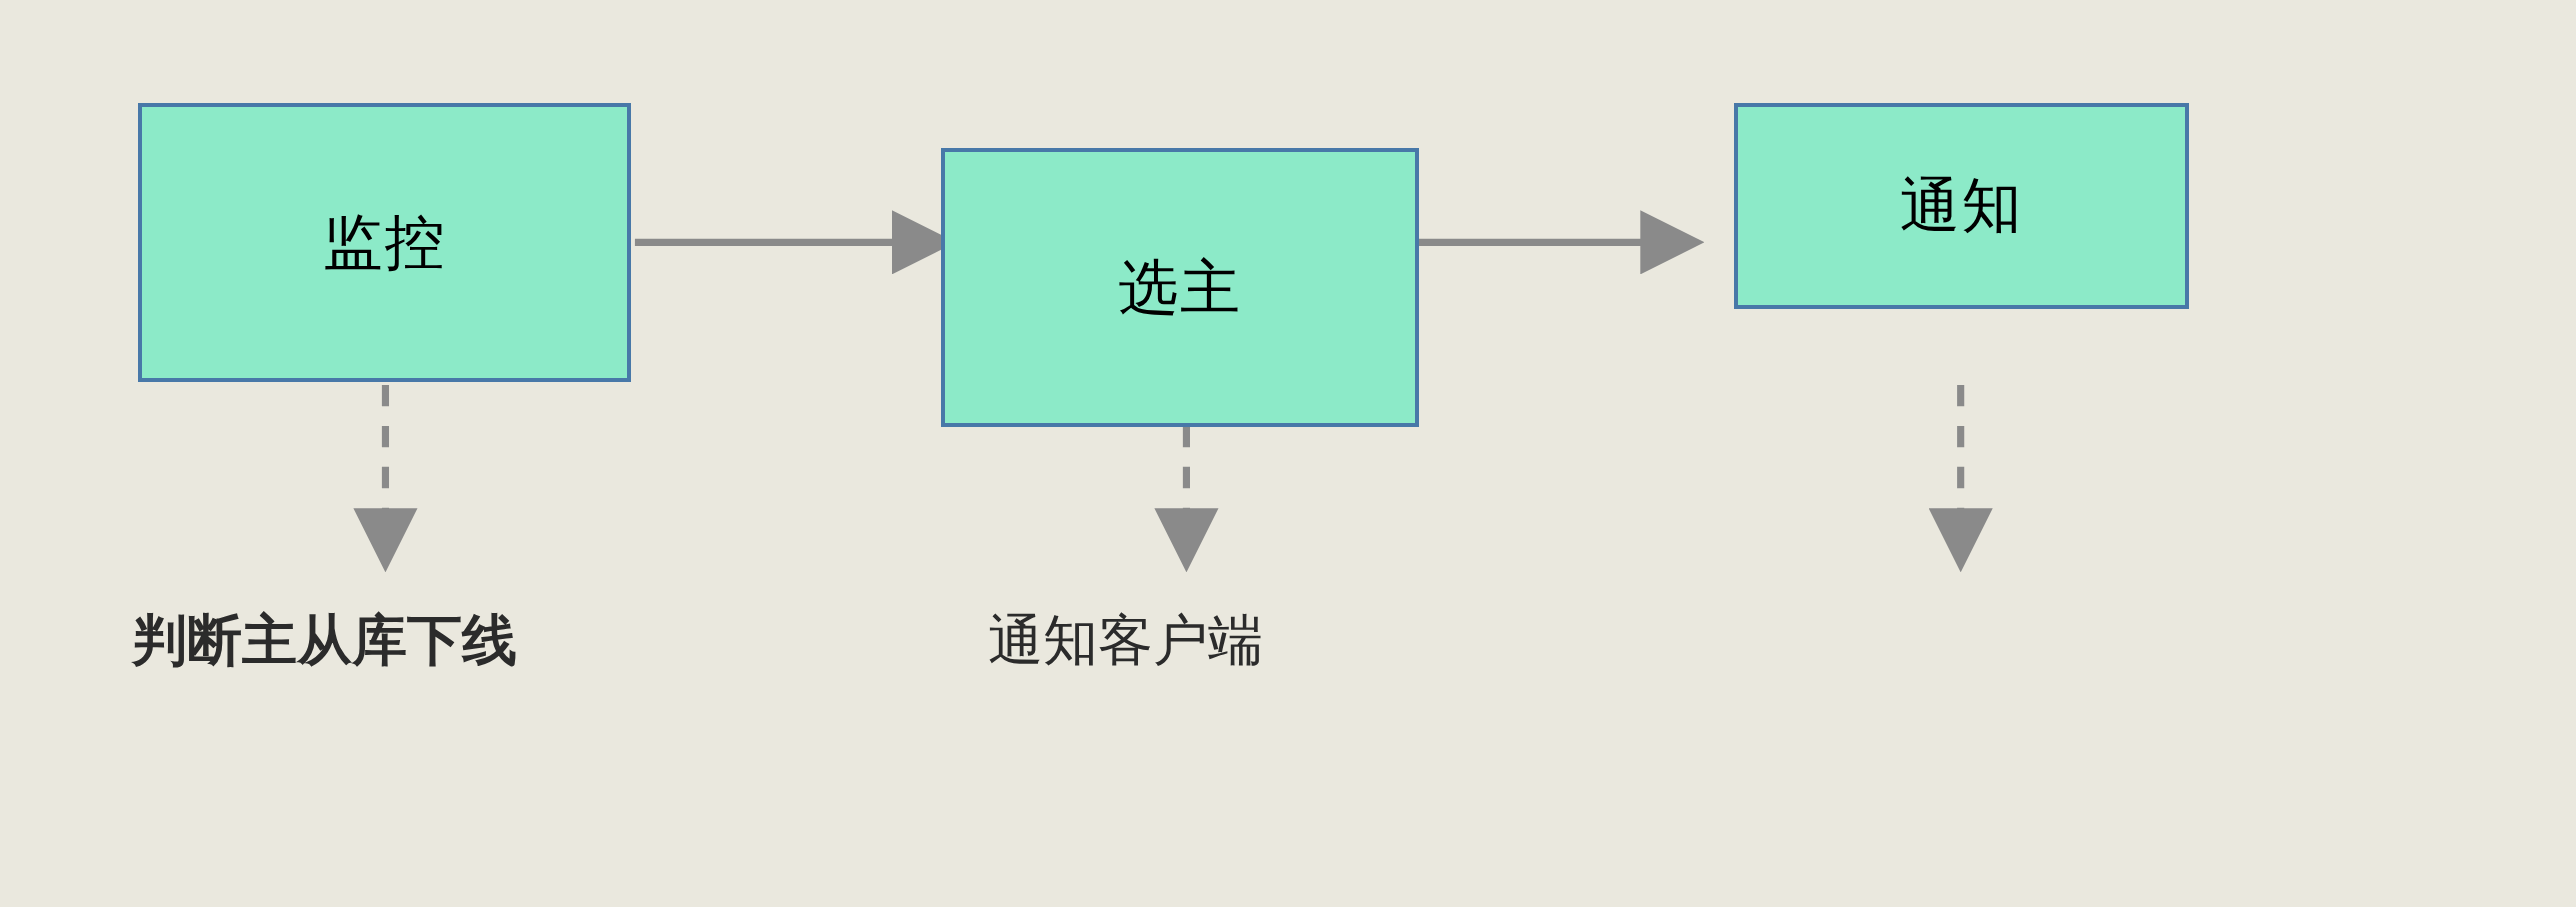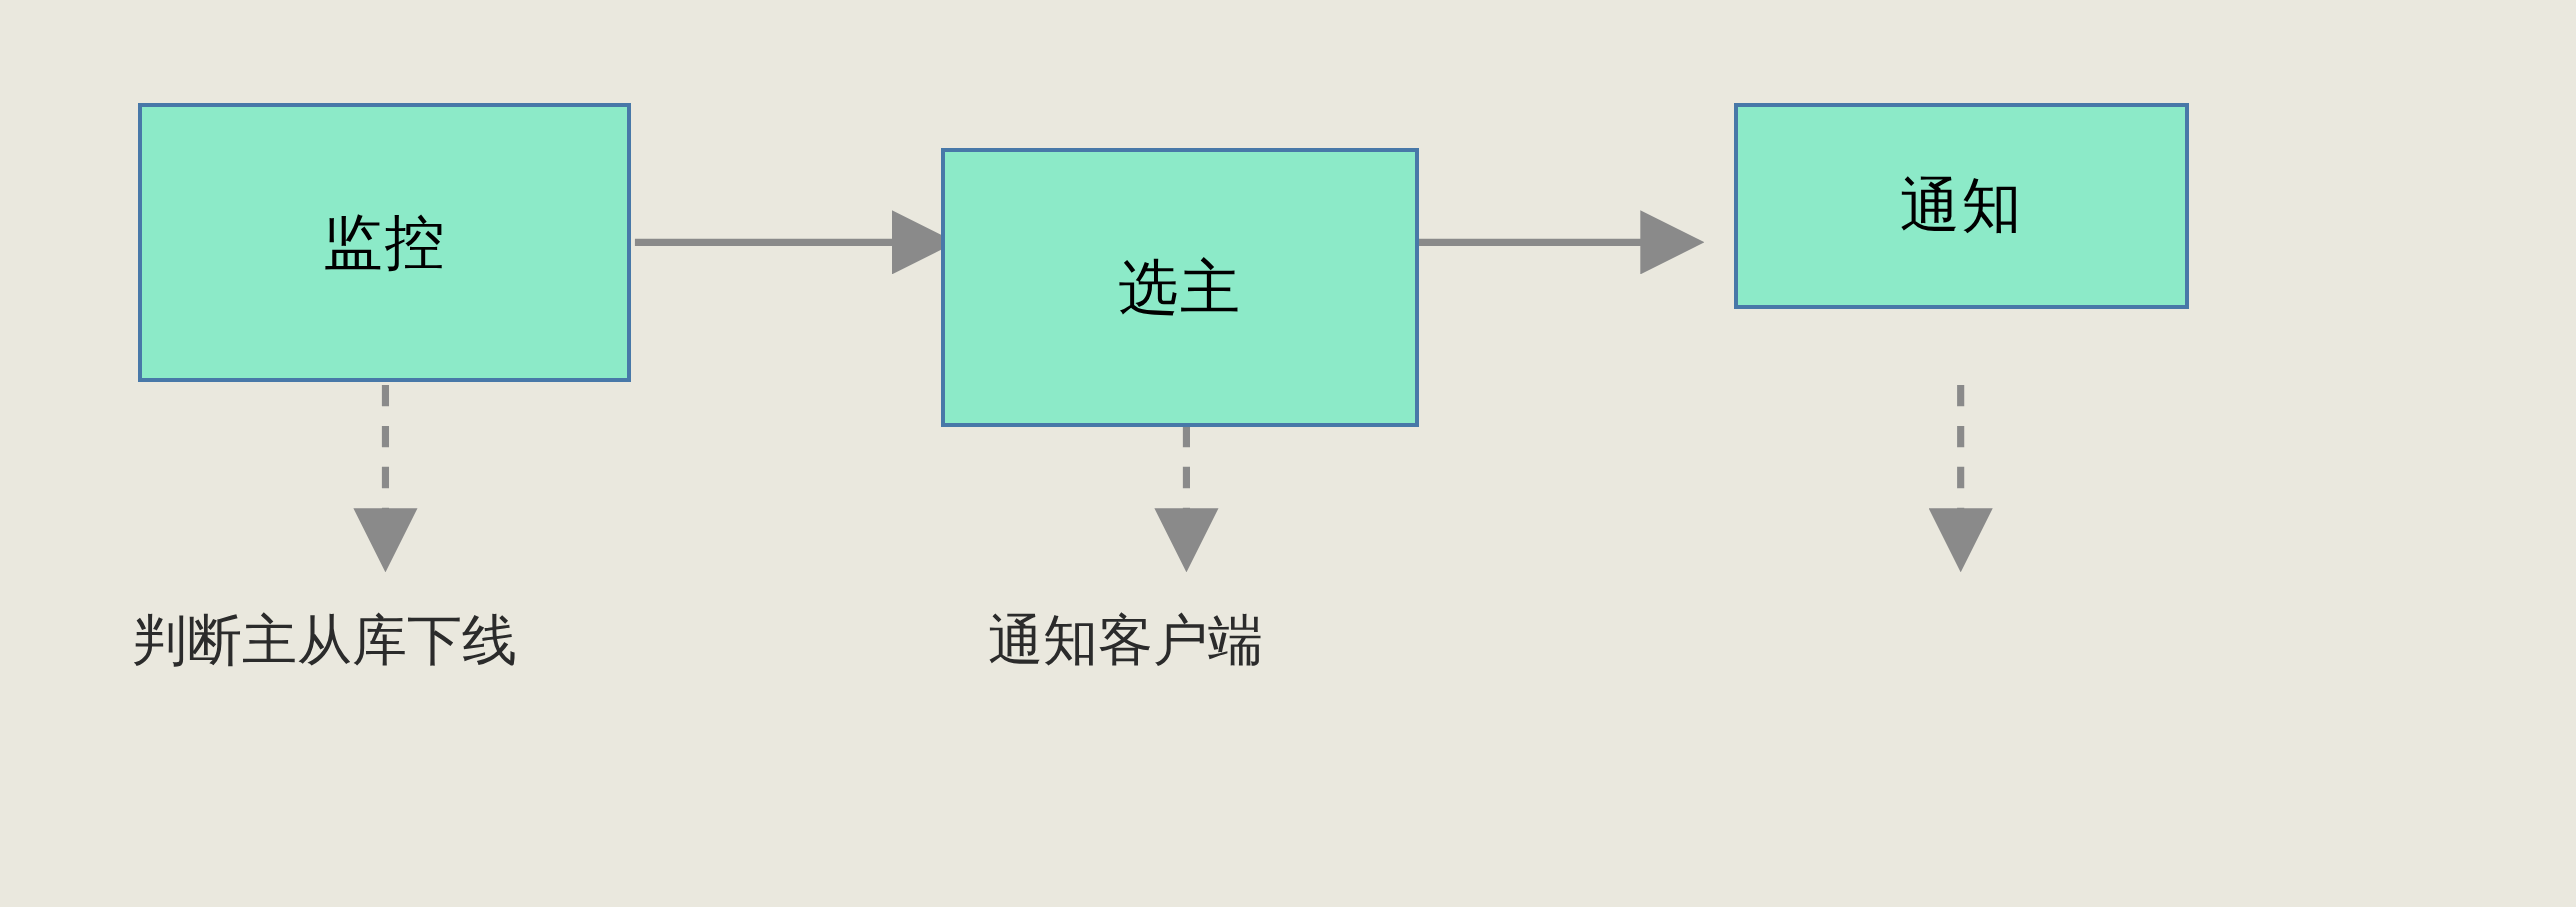--- a/index.html
+++ b/index.html
@@ -86,19 +86,19 @@
   </div>
 
   <div class="stage-box" style="left:941px; top:103px; width:478px; height:279px;margin-top:45px;">
     <span class="stage-label">选主</span>
   </div>
 
   <div class="stage-box" style="left:1734px; top:103px; width:455px; height:206px;">
     <span class="stage-label">通知</span>
   </div>
 
-  <div class="caption" style="left:132px; top:608px;">判断主从库下线</div>
+  <div class="caption" style="left:132px; top:608px;font-weight:bold;">判断主从库下线</div>
 
   <div class="caption" style="left:988px; top:608px;">通知客户端</div>
 
 
 </div>
 
 
 </body></html>

